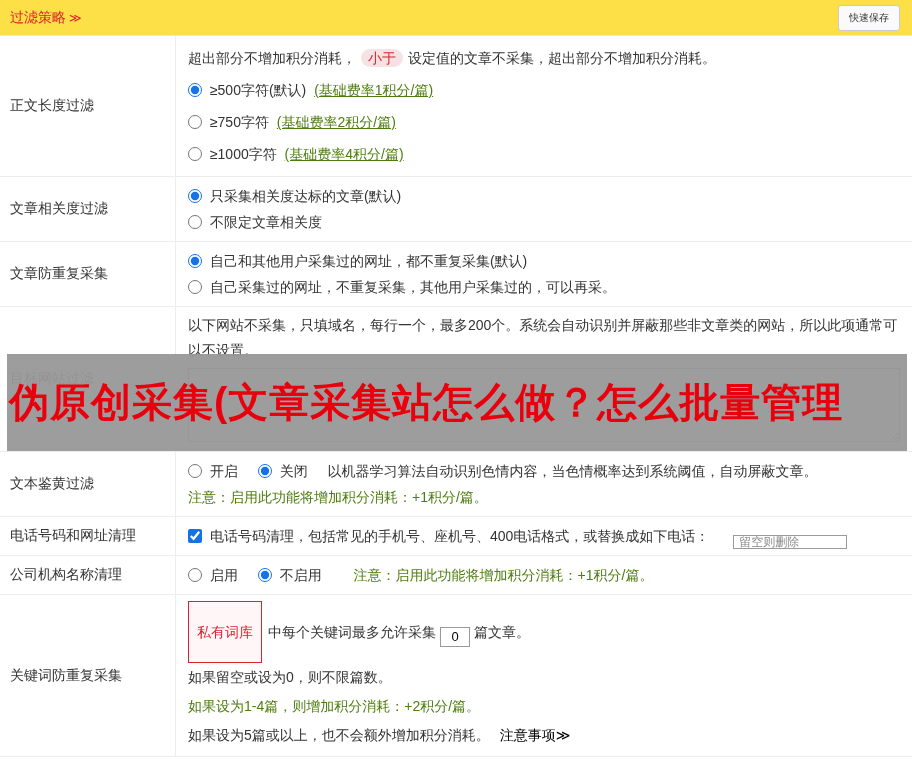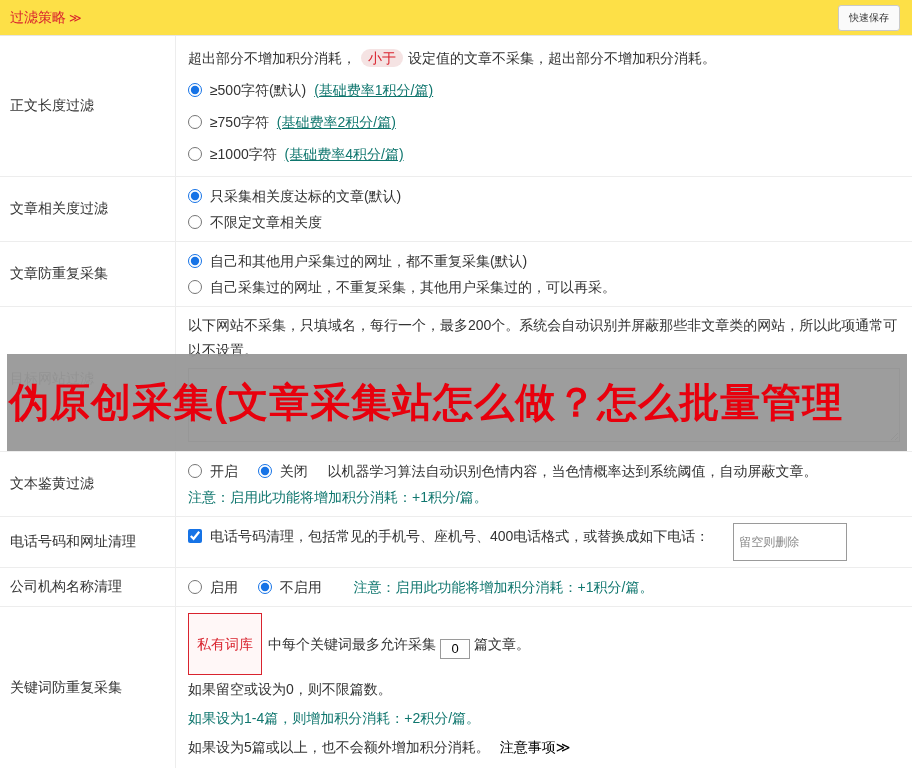--- a/index.html
+++ b/index.html
@@ -23,36 +23,36 @@
   .row-label {
     width:176px; min-width:176px; padding:6px 10px;
     border-right:1px solid #ededed; display:flex; align-items:center;
     color:#333;
   }
   .row-content { flex:1; padding:6px 12px; }
   .line { line-height:26px; }
   .row-length .line { line-height:32px; }
   .row-target .line { line-height:25px; }
   .kw .line { line-height:29px; }
-  .red { color:#0f766e; }
+  .red { color:#4d7c0f; }
   .u { text-decoration:underline; margin-left:4px; }
   .hl { color:#d9232e; background:#f5e3e3; padding:1px 7px; margin:0 5px;border-radius:9px; }
   .opt { display:block; cursor:pointer; }
   .opt-inline { cursor:pointer; margin-right:16px; }
   input[type=radio], input[type=checkbox] {
     width:14px; height:14px; accent-color:#1673e6;
     vertical-align:-2px; margin-right:4px; cursor:pointer;
   }
   textarea {
     width:100%; height:74px; margin-top:5px;
     border:1px solid #8a8a8a; resize:both;
     font-family:inherit; font-size:13px; padding:4px;
   }
   .phone-input {
-    width:114px; height:38px; border:1px solid #9a9a9a; padding:0 5px;
+    width:114px; height:14px; border:1px solid #9a9a9a; padding:0 5px;
     font-family:inherit; font-size:12px; vertical-align:-5px; margin-left:4px;
   }
   .phone-input::placeholder { color:#888; }
   .count-input {
     width:30px; height:20px; border:1px solid #9a9a9a; text-align:center;
     font-family:inherit; font-size:13px; vertical-align:-4px; margin:0 4px;
   }
   .lexicon-btn {
     display:inline-block; border:1px solid #d9232e; color:#d9232e;
     background:#fff7f7; padding:20px 8px; margin-right:6px; cursor:pointer;

